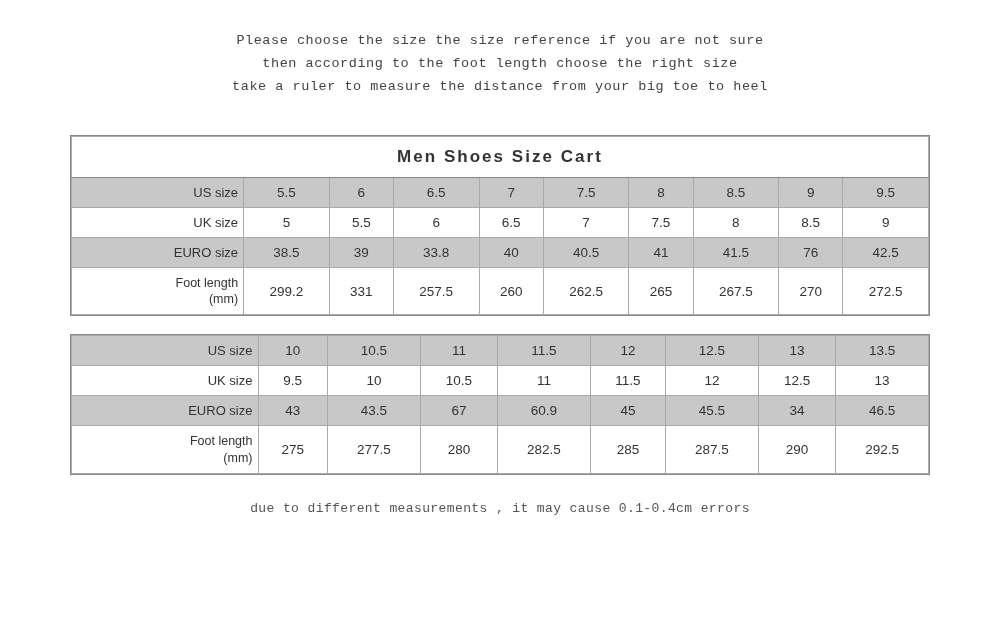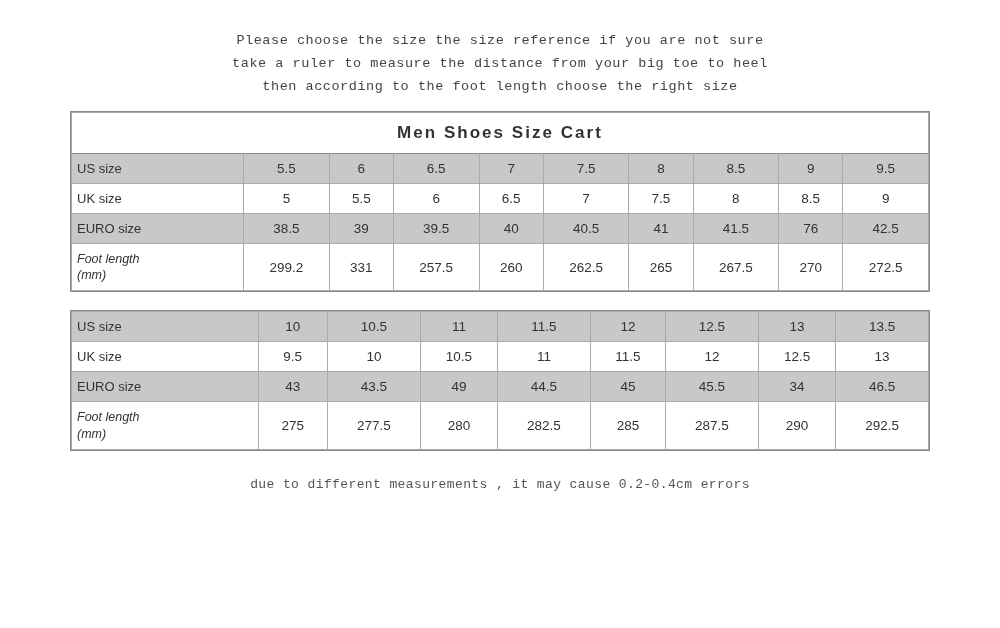--- a/index.html
+++ b/index.html
@@ -14,21 +14,21 @@
       padding: 30px 20px 20px;
       color: #333;
     }
 
     .intro-text {
       text-align: center;
       font-size: 13.5px;
       letter-spacing: 0.04em;
       line-height: 1.7;
       color: #444;
-      margin-bottom: 12px;
+      margin-bottom: 36px;
       font-family: 'Courier New', monospace;
     }
 
     .table-container {
       width: 860px;
       border: 1.5px solid #888;
       margin-bottom: 18px;
     }
 
     table {
@@ -48,57 +48,56 @@
 
     td {
       border: 1px solid #aaa;
       text-align: center;
       font-size: 13.5px;
       padding: 7px 5px;
       background: #fff;
     }
 
     .row-label {
-      text-align: left;
+      text-align: right;
       font-size: 13px;
       background: #fff;
       min-width: 90px;
     }
 
     .shaded td {
       background: #c8c8c8;
       color: #333;
     }
 
     .shaded .row-label {
       background: #c8c8c8;
     }
 
     .foot-label {
       line-height: 1.3;
       font-size: 12.5px;
-      font-style: italic;
     }
 
     .footer-text {
       text-align: center;
       font-size: 13px;
       color: #555;
       margin-top: 8px;
       font-family: 'Courier New', monospace;
       letter-spacing: 0.03em;
     }
   </style>
 </head>
 <body>
 
 <div class="intro-text">
   <div>Please choose the size the size reference if you are not sure</div>
+  <div>then  according  to  the foot length  choose  the right size</div>
   <div>take a ruler to measure the distance from your big toe to heel</div>
-  <div>then  according  to  the foot length  choose  the right size</div>
 </div>
 
 <div class="table-container">
   <table>
     <tbody id="table1-body">
     <tr class="title-row">
           <td colspan="10">Men   Shoes   Size   Cart</td>
         </tr>
         <tr class="shaded">
           <td class="row-label">US size</td>
@@ -121,21 +120,21 @@
           <td>7</td>
           <td>7.5</td>
           <td>8</td>
           <td>8.5</td>
           <td>9</td>
         </tr>
         <tr class="shaded">
           <td class="row-label">EURO size</td>
           <td>38.5</td>
           <td>39</td>
-          <td>39.5</td>
+          <td>33.8</td>
           <td>40</td>
           <td>40.5</td>
           <td>41</td>
           <td>41.5</td>
           <td>76</td>
           <td>42.5</td>
         </tr>
         <tr>
           <td class="row-label foot-label">Foot length<br>(mm)</td>
           <td>299.2</td>
@@ -174,35 +173,35 @@
           <td>11</td>
           <td>11.5</td>
           <td>12</td>
           <td>12.5</td>
           <td>13</td>
         </tr>
         <tr class="shaded">
           <td class="row-label">EURO size</td>
           <td>43</td>
           <td>43.5</td>
-          <td>49</td>
-          <td>44.5</td>
+          <td>67</td>
+          <td>60.9</td>
           <td>45</td>
           <td>45.5</td>
           <td>34</td>
           <td>46.5</td>
         </tr>
         <tr>
           <td class="row-label foot-label">Foot length<br>(mm)</td>
           <td>275</td>
           <td>277.5</td>
           <td>280</td>
           <td>282.5</td>
           <td>285</td>
           <td>287.5</td>
           <td>290</td>
           <td>292.5</td>
         </tr>
       </tbody>
   </table>
 </div>
 
-<div class="footer-text">due to different measurements , it may cause 0.2-0.4cm errors</div>
+<div class="footer-text">due to different measurements , it may cause 0.1-0.4cm errors</div>
 
 </body></html>

